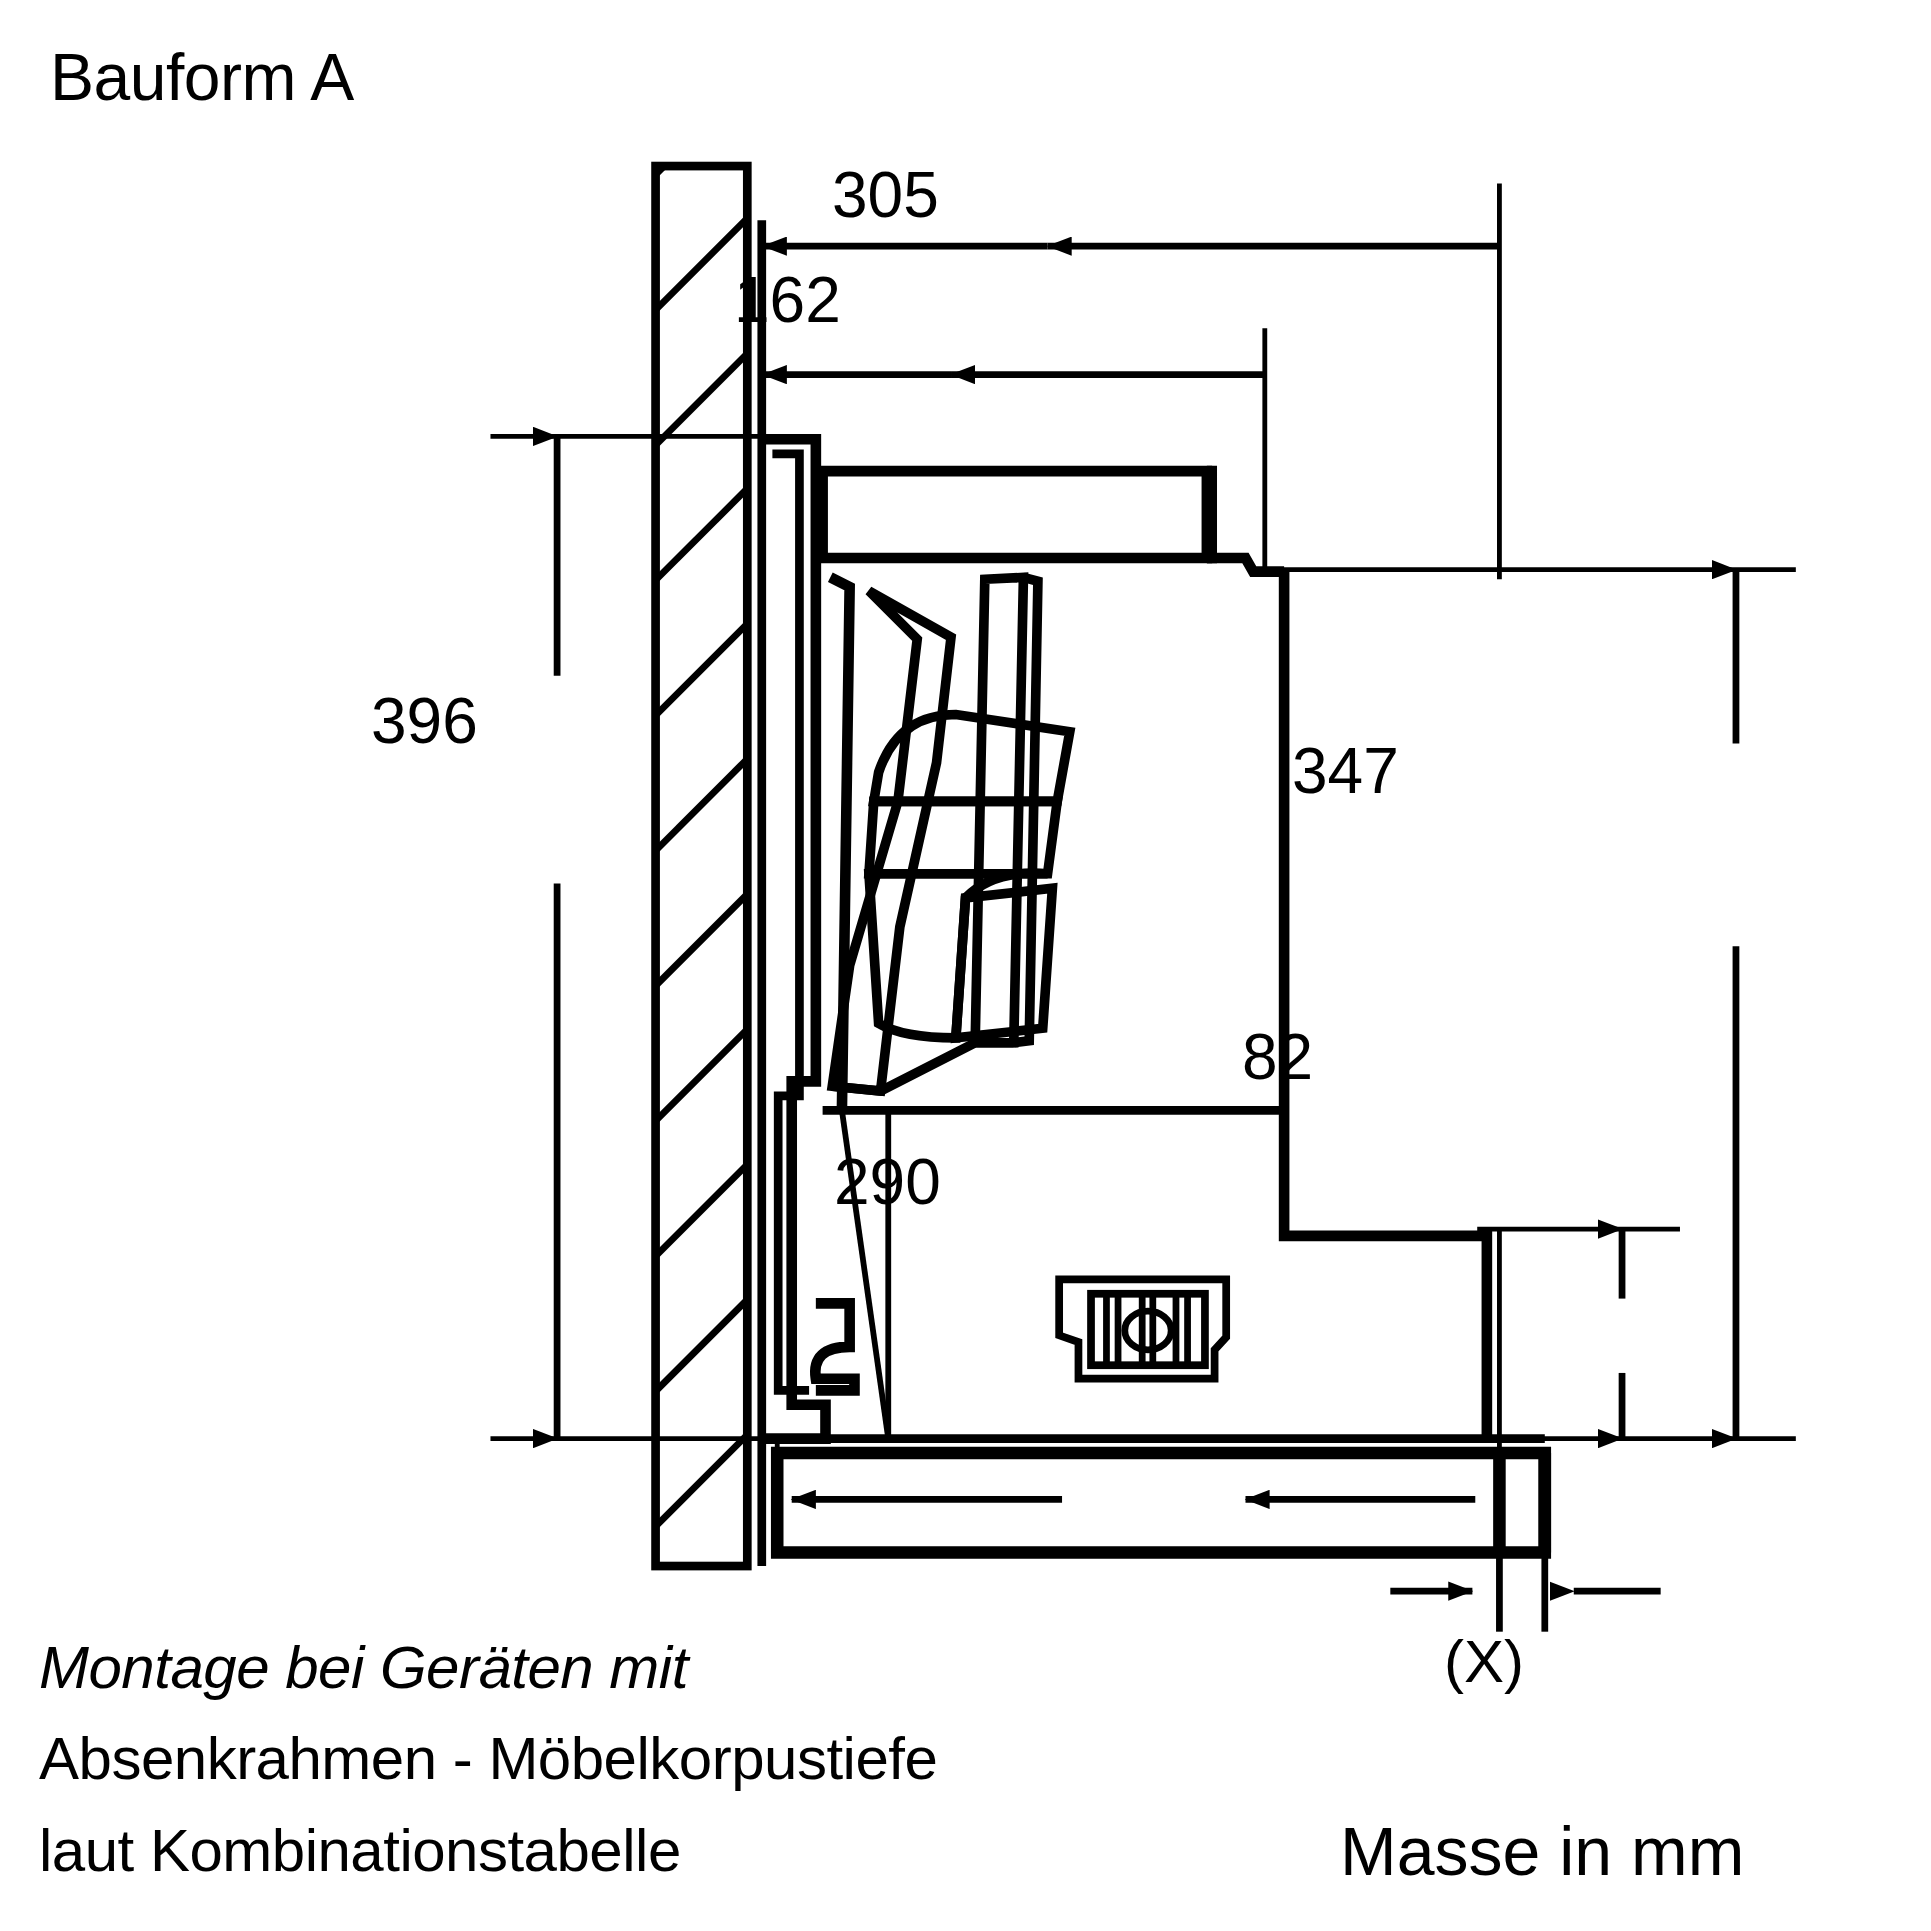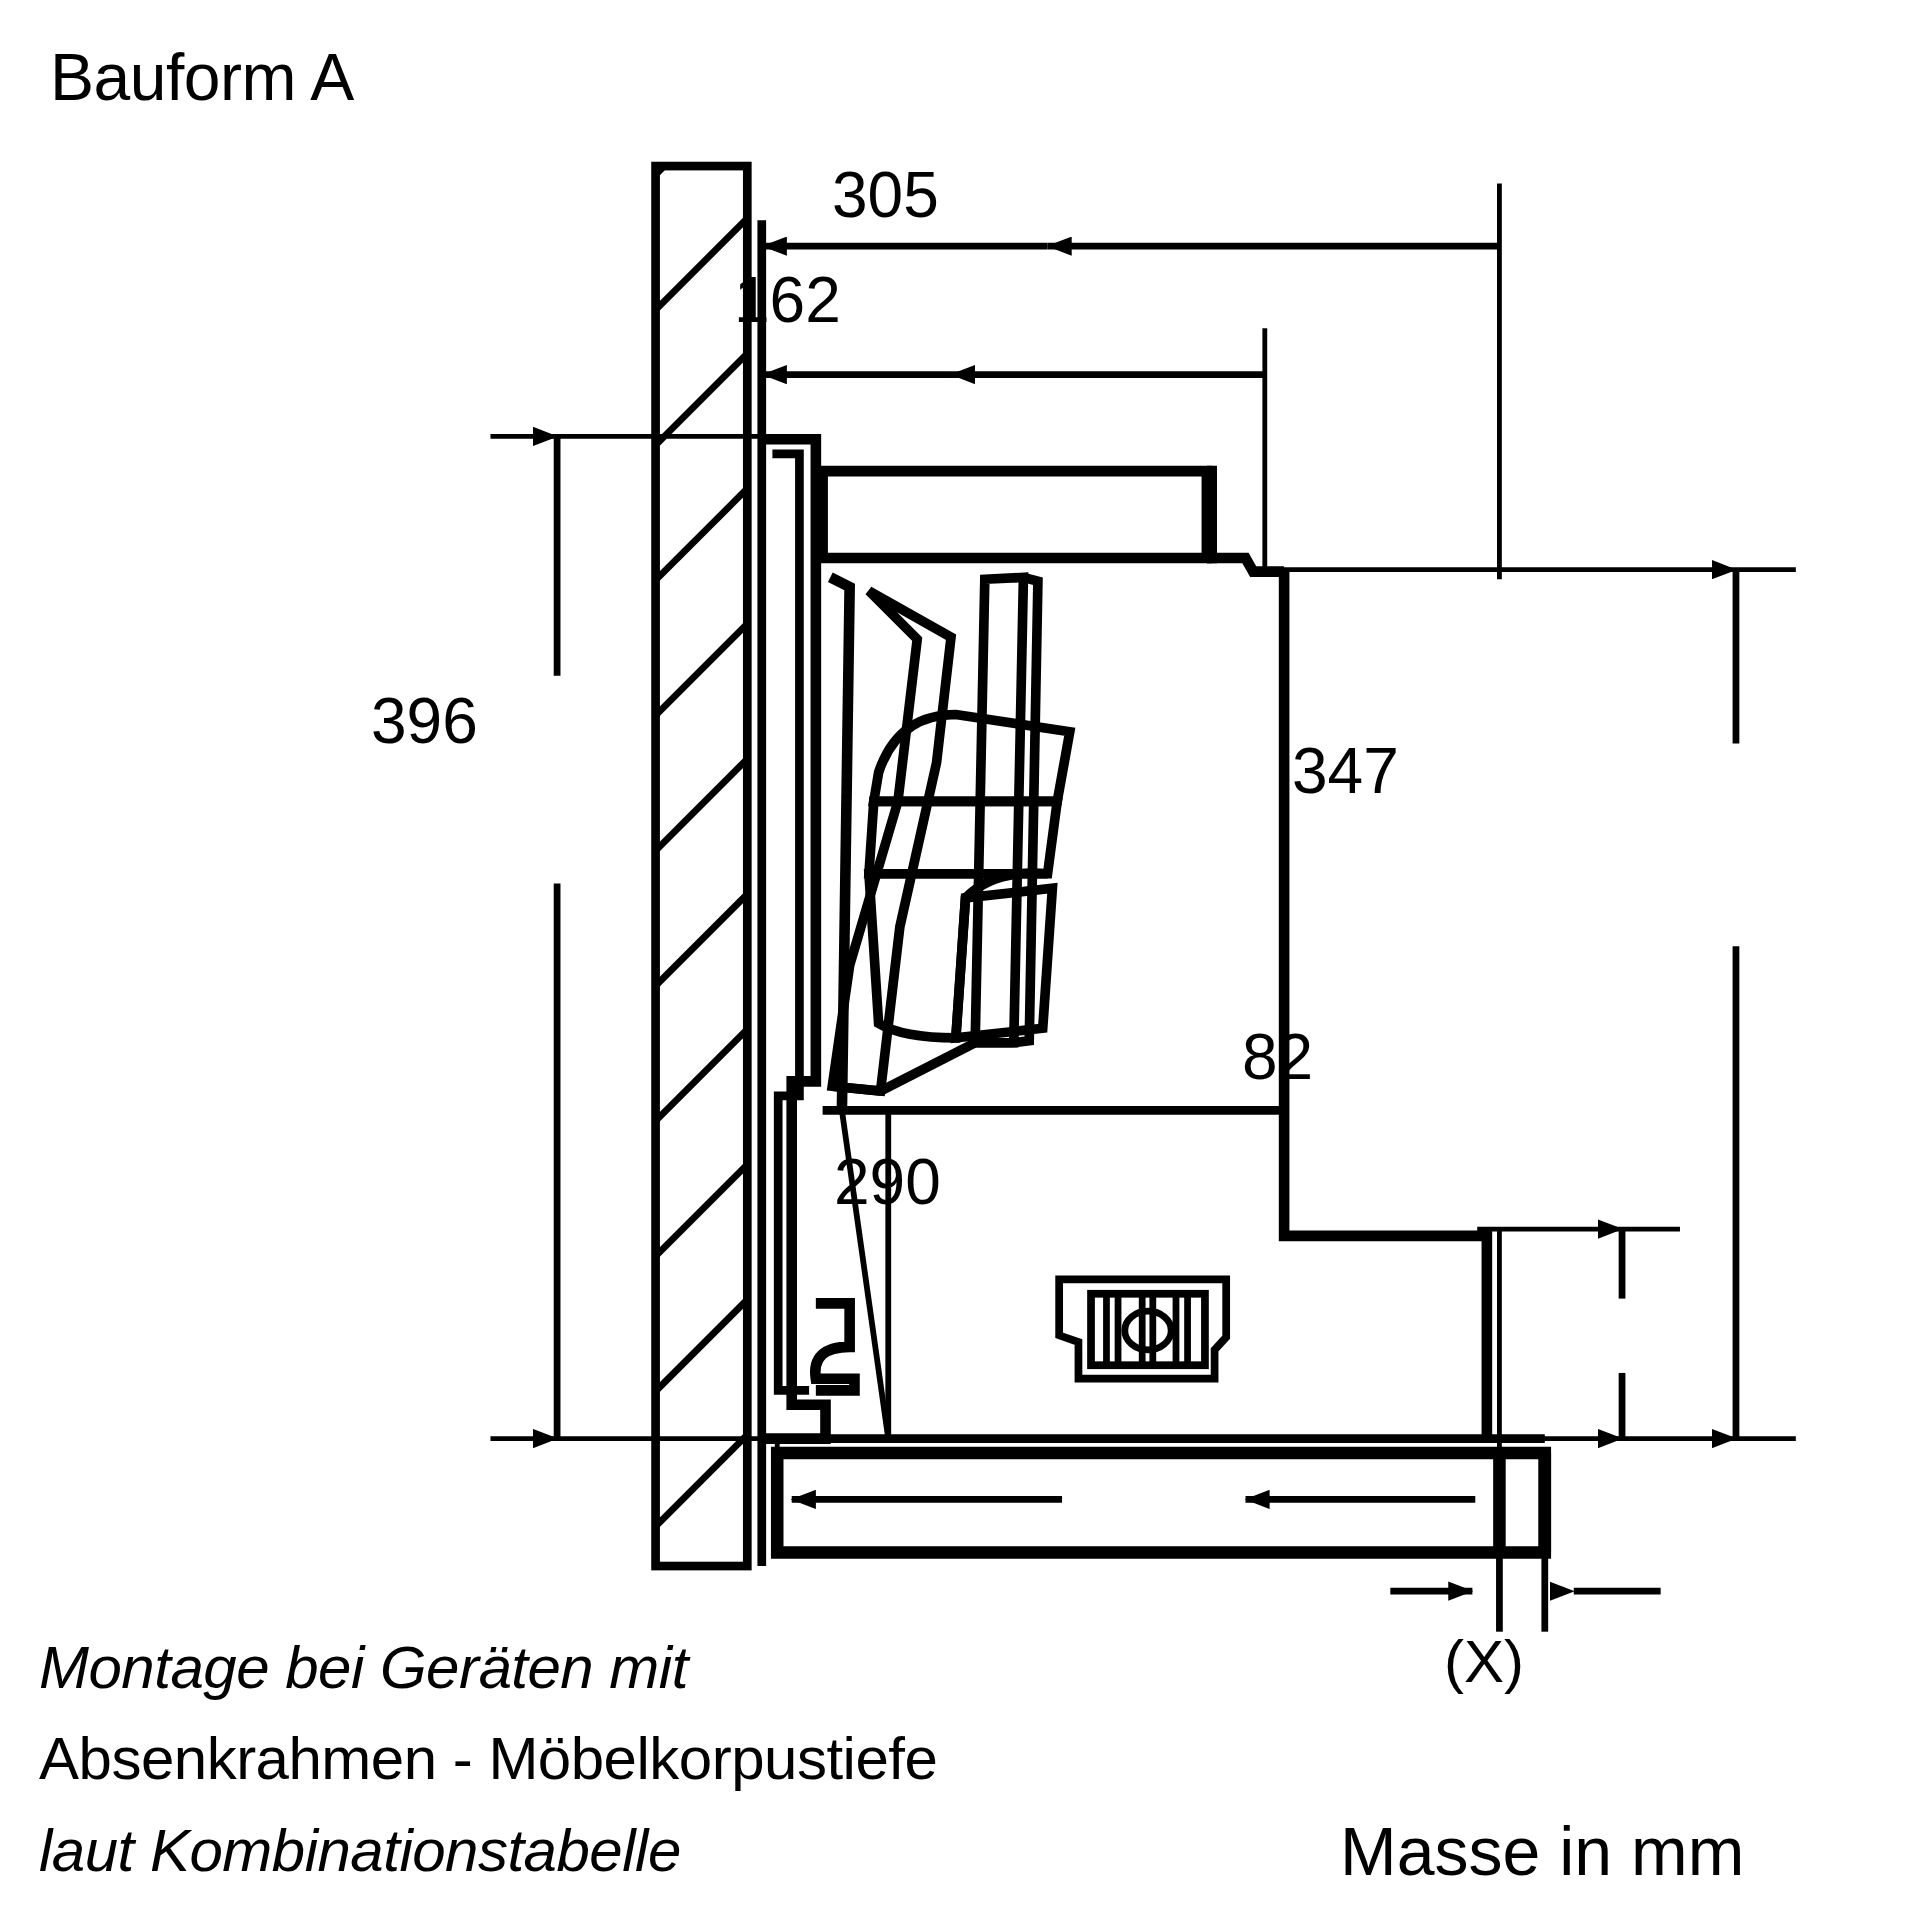--- a/index.html
+++ b/index.html
@@ -34,21 +34,21 @@
     font-size: 66px;
     letter-spacing: -0.5px;
   }
   .caption {
     left: 39px;
     font-size: 60px;
     letter-spacing: -0.5px;
   }
   #caption-line-1 { top: 1634px; font-style: italic; }
   #caption-line-2 { top: 1725px; }
-  #caption-line-3 { top: 1817px; font-style: italic; }
+  #caption-line-3 { top: 1817px; }
   #x-label-text {
     left: 1444px;
     top: 1628px;
     font-size: 60px;
   }
   #units-text {
     left: 1340px;
     top: 1813px;
     font-size: 68px;
   }

